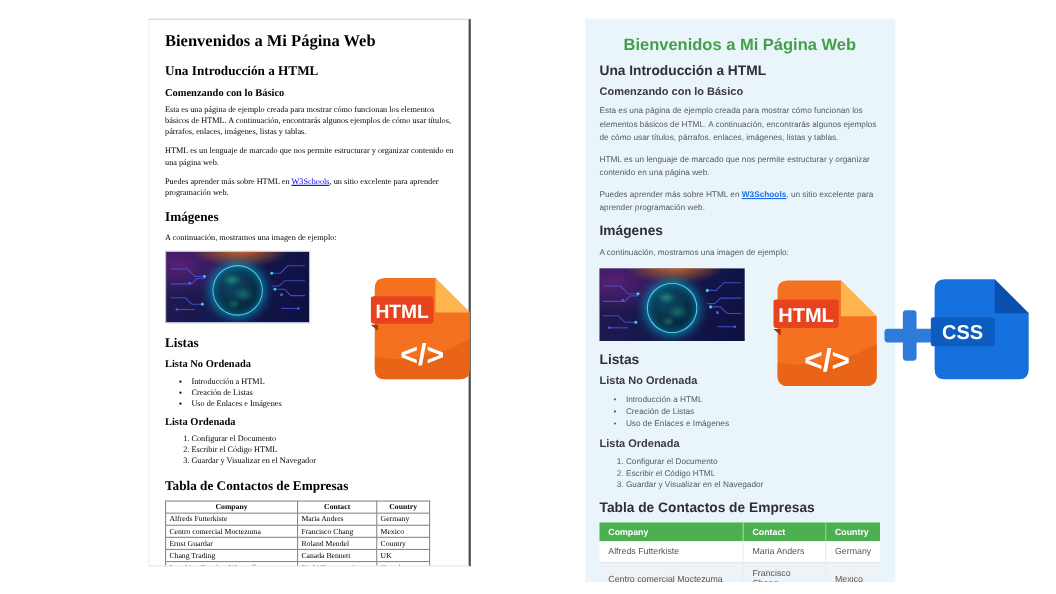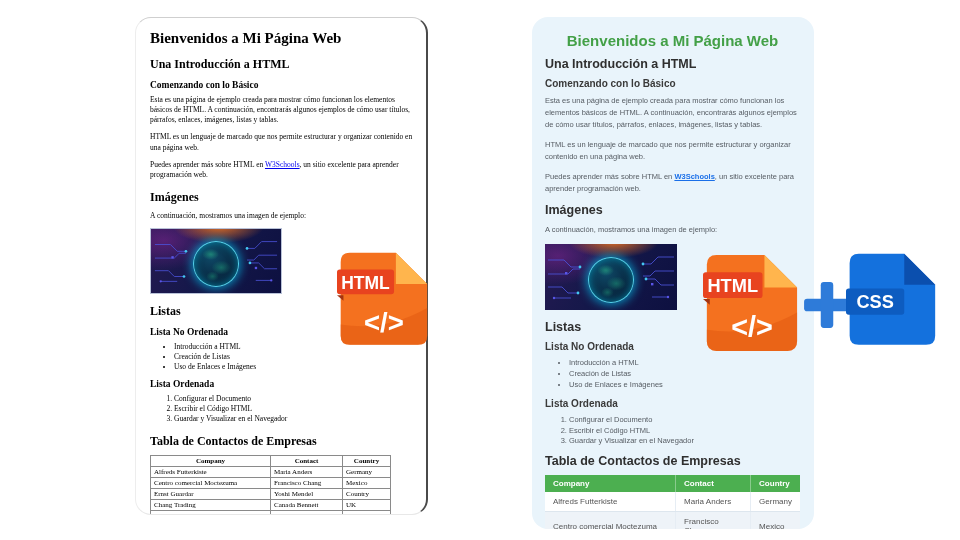--- a/index.html
+++ b/index.html
@@ -2,21 +2,21 @@
 <html><head>
 <meta charset="utf-8">
 <style>
   * { margin:0; padding:0; box-sizing:border-box; }
   html,body { width:960px; height:540px; background:#ffffff; overflow:hidden; }
   body { font-family:"Liberation Sans", sans-serif; position:relative; }
 
   .canvas { position:relative; width:960px; height:540px; background:#fff; }
 
   
-  .page { position:absolute; overflow:hidden;border-radius:16px; }
+  .page { position:absolute; overflow:hidden; }
   .page-left {
     left:135px; top:17px; width:293px; height:498px;
     background:#fff;
     border-top:1px solid #cfcfcf; border-left:1px solid #ededed; border-bottom:1px solid #e8e8e8;
     border-right:2px solid #4a4a4a;
     padding:10px 8px 8px 14px;
     font-family:"Liberation Serif", serif; color:#000;
   }
   .page-left h1 { font-size:15px; margin:2px 0 7px; }
   .page-left h2 { font-size:12px; margin:10px 0 6px; }
@@ -164,21 +164,21 @@
             <td>Maria Anders</td>
             <td>Germany</td>
           </tr>
         <tr>
             <td>Centro comercial Moctezuma</td>
             <td>Francisco Chang</td>
             <td>Mexico</td>
           </tr>
         <tr>
             <td>Ernst Guardar</td>
-            <td>Yoshi Mendel</td>
+            <td>Roland Mendel</td>
             <td>Country</td>
           </tr>
         <tr>
             <td>Chang Trading</td>
             <td>Canada Bennett</td>
             <td>UK</td>
           </tr>
         <tr>
             <td>Laughing Bacchus Winecellars</td>
             <td>Yoshi Tannamuri</td>

